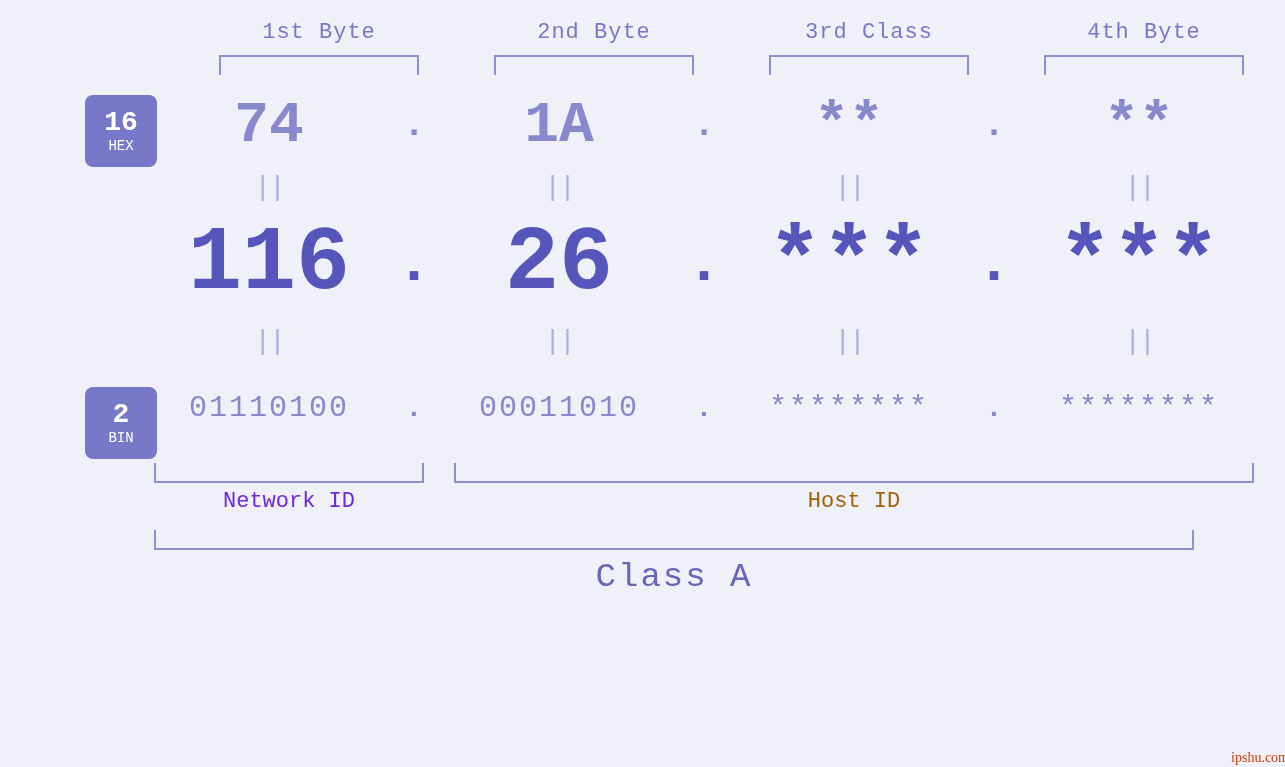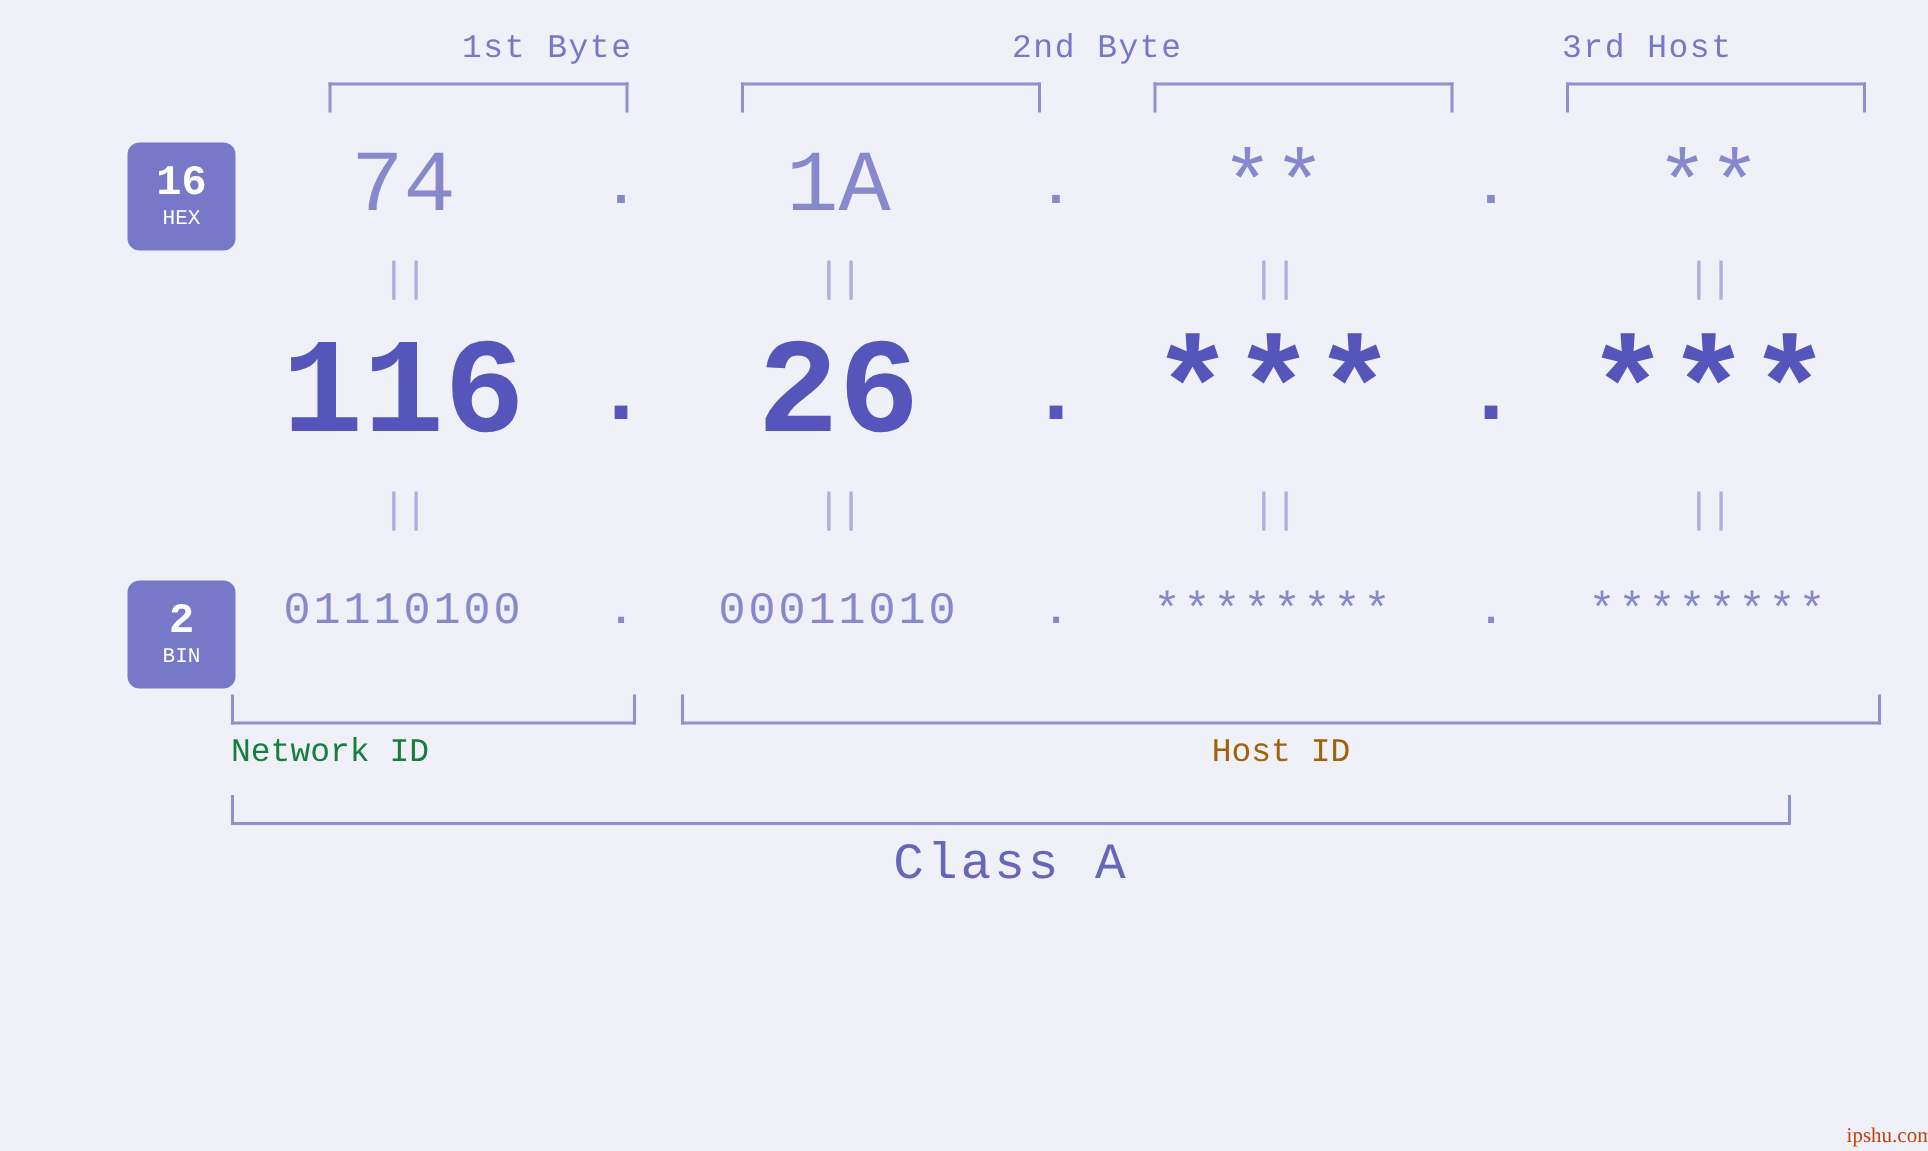--- a/index.html
+++ b/index.html
@@ -118,21 +118,21 @@
     }
 
     
     .hex-row {
       height: 80px;
     }
 
     .hex-value {
       font-size: 58px;
       color: #8888cc;
-      font-weight: normal;
+      font-weight: bold;
     }
 
     .hex-dot {
       font-size: 36px;
       color: #8888cc;
       font-weight: bold;
     }
 
     
     .equals-row {
@@ -200,21 +200,22 @@
 
   </style>
 </head>
 <body>
 
 <div class="main-container">
 
   <div class="header-row">
     <div class="col-header">1st Byte</div>
     <div class="col-header">2nd Byte</div>
-    <div class="col-header">3rd Host</div>
+    <div class="col-header">3rd Class</div>
+    <div class="col-header">4th Byte</div>
   </div>
 
   <div class="bracket-row">
     <div class="bracket-cell">
       <div class="bracket-top"></div>
     </div>
     <div class="bracket-cell">
       <div class="bracket-top"></div>
     </div>
     <div class="bracket-cell">
@@ -361,21 +362,21 @@
 
     <div style="display:flex; width:1100px; margin-left:130px; align-items:flex-start;">
 
       <div style="width:270px; height:20px; border-bottom:2px solid #9090d0; border-left:2px solid #9090d0; border-right:2px solid #9090d0;"></div>
       <div style="width:30px;"></div>
 
       <div style="flex:1; height:20px; border-bottom:2px solid #9090d0; border-left:2px solid #9090d0; border-right:2px solid #9090d0;"></div>
     </div>
 
     <div style="display:flex; width:1100px; margin-left:130px; margin-top:6px;">
-      <div style="width:270px; text-align:left; font-family:'Courier New',Courier,monospace; font-size:22px; color:#15803d;">Network ID</div>
+      <div style="width:270px; text-align:center; font-family:'Courier New',Courier,monospace; font-size:22px; color:#6d28d9;">Network ID</div>
       <div style="width:30px;"></div>
       <div style="flex:1; text-align:center; font-family:'Courier New',Courier,monospace; font-size:22px; color:#a16207;">Host ID</div>
     </div>
 
     <div style="width:1040px; margin-left:130px; height:20px; border-bottom:2px solid #9090d0; border-left:2px solid #9090d0; border-right:2px solid #9090d0; margin-top:16px;"></div>
 
     <div style="width:1040px; margin-left:130px; text-align:center; font-family:'Courier New',Courier,monospace; font-size:34px; color:#6666bb; margin-top:8px; letter-spacing:2px;">Class A</div>
 
   </div>
 

